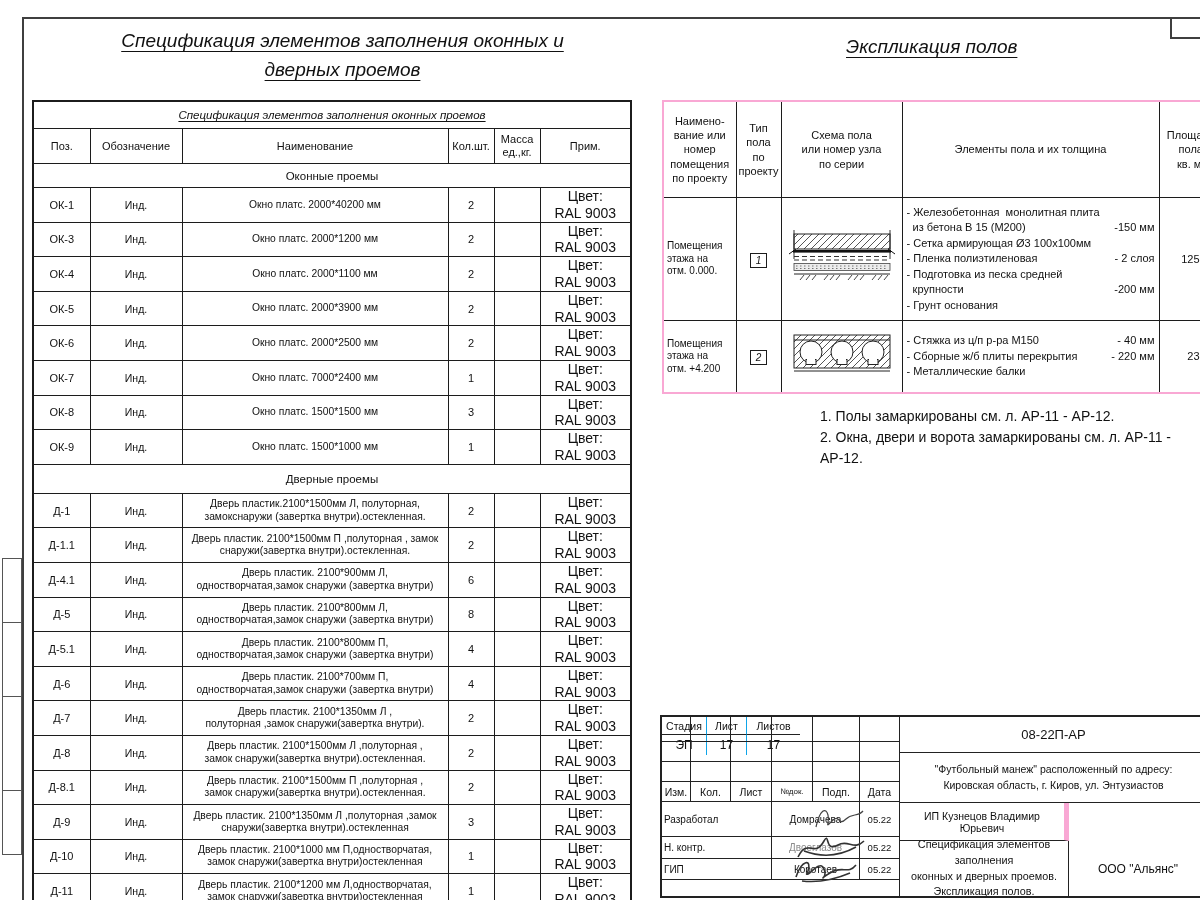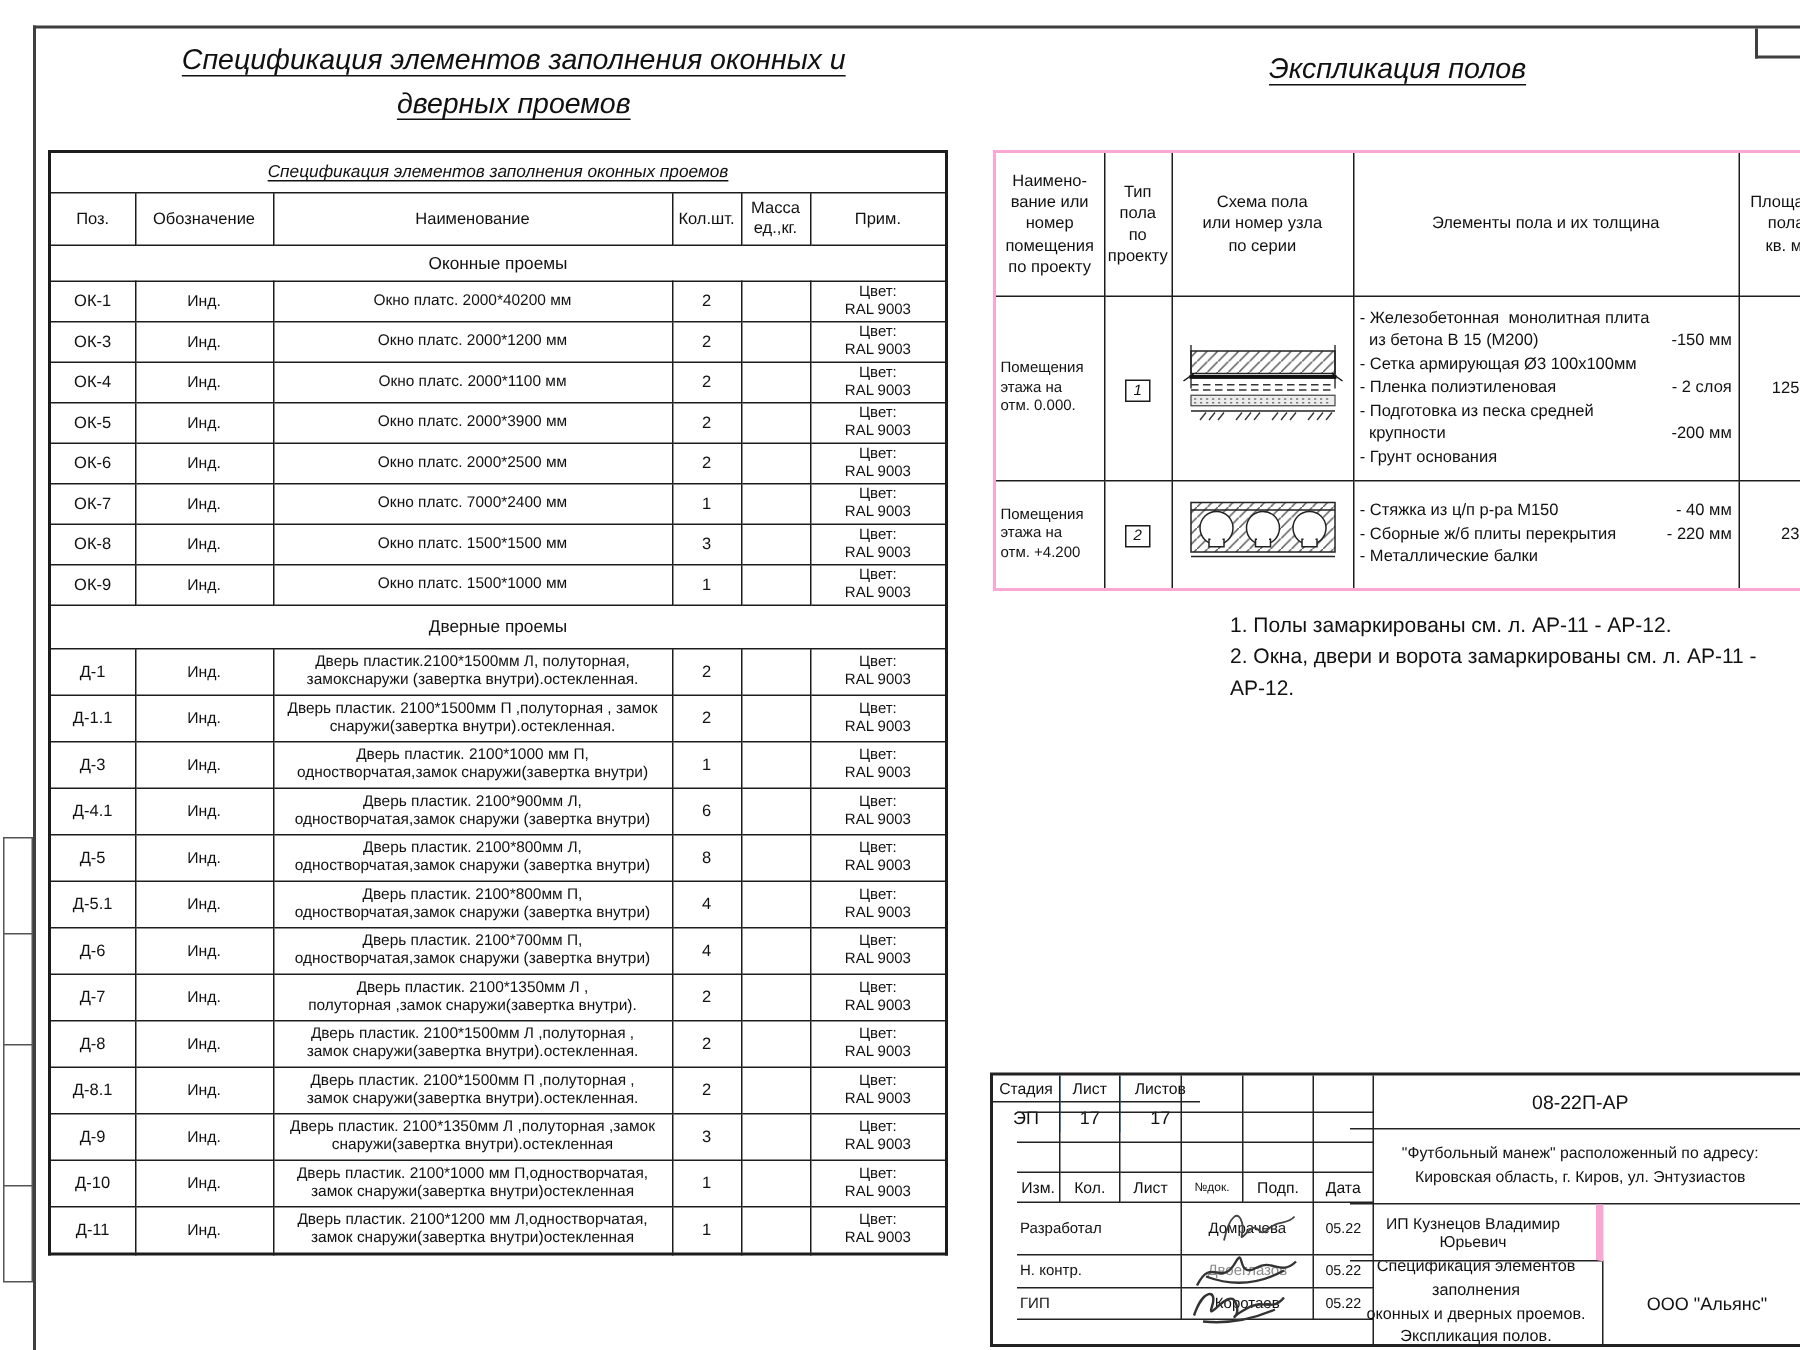--- a/index.html
+++ b/index.html
@@ -37,40 +37,40 @@
   .t-caption td span{text-decoration:underline;text-underline-offset:2px;}
   .t-head th{height:32px;font-size:11px;white-space:pre-line;line-height:1.15;}
   .t-section td{height:23px;font-size:11.5px;}
   .t-section.doors td{height:28px;}
   tbody.windows .t-row td{height:26px;}
   tbody.doors-body .t-row td{height:30px;}
   .c-pos{font-size:11px;}
   .c-mark{font-size:10.5px;}
   .c-name{font-size:10.3px;line-height:1.2;white-space:pre-line;}
   .c-qty{font-size:11px;}
-  .c-note{font-size:10px;line-height:1.2;white-space:pre-line;margin-top:48px;}
+  .c-note{font-size:14px;line-height:1.2;white-space:pre-line;margin-top:48px;}
   
   .floors-table{position:absolute;left:662px;top:100px;width:560px;border:2px solid #f9a8d4;}
   .floors-table th{font-size:11px;white-space:pre-line;line-height:1.3;text-align:center;}
   .f-head th{height:93px;}
   .fc-room{font-size:10px;text-align:left;padding:0 3px;white-space:pre-line;line-height:1.25;}
   .fc-type{text-align:center;}
   .type-box{display:inline-block;border:1px solid #1c1c1c;min-width:11px;padding:0 2px;font-size:10px;font-style:italic;line-height:13px;}
   .fc-schema{text-align:center;}
   .fc-elems{padding:2px 4px;}
   .fl-line{display:flex;justify-content:space-between;font-size:11px;line-height:15.5px;}
   .fl-line span{white-space:pre;}
   .fc-area{text-align:right;font-size:11px;}
   
   .notes{position:absolute;left:820px;top:406px;font-size:14px;line-height:1.5;}
   
   .tb{position:absolute;left:660px;top:715px;width:545px;height:183px;border:2px solid #222;box-sizing:border-box;background:#fff;}
   .tb-staff{position:absolute;left:0;top:0;width:238px;height:179px;display:grid;
     grid-template-columns:29px 40px 41px 41px 47px 40px;
-    grid-template-rows:25px 20px 20px 20px 35px 22px 21px 1fr;padding-left:16px;}
+    grid-template-rows:25px 20px 20px 20px 35px 22px 21px 1fr;}
   .tc{border-right:1px solid #222;border-bottom:1px solid #222;overflow:hidden;
       font-size:9.5px;display:flex;align-items:center;justify-content:center;}
   .tc.sp3{grid-column:span 3;}
   .tc.sp2{grid-column:span 2;}
   .tc.sp6{grid-column:span 6;border-bottom:none;}
   .tc.h{font-size:10.5px;}
   .tc.h.small{font-size:8px;}
   .tc.role{justify-content:flex-start;padding-left:2px;font-size:10px;}
   .tc.nm{font-size:10px;}
   .tc.dim{color:#8a8a8a;}
@@ -235,30 +235,20 @@
         <td class="c-mark">Инд.</td>
         <td class="c-name">Дверь пластик. 2100*1500мм П ,полуторная , замок
 снаружи(завертка внутри).остекленная.</td>
         <td class="c-qty">2</td>
         <td class="c-mass"></td>
         <td class="c-note">Цвет:
 RAL 9003</td>
       </tr>
 
 
-      <tr class="t-row">
-        <td class="c-pos">Д-3</td>
-        <td class="c-mark">Инд.</td>
-        <td class="c-name">Дверь пластик. 2100*1000 мм П,
-одностворчатая,замок снаружи(завертка внутри)</td>
-        <td class="c-qty">1</td>
-        <td class="c-mass"></td>
-        <td class="c-note">Цвет:
-RAL 9003</td>
-      </tr>
 
 
       <tr class="t-row">
         <td class="c-pos">Д-4.1</td>
         <td class="c-mark">Инд.</td>
         <td class="c-name">Дверь пластик. 2100*900мм Л,
 одностворчатая,замок снаружи (завертка внутри)</td>
         <td class="c-qty">6</td>
         <td class="c-mass"></td>
         <td class="c-note">Цвет:

